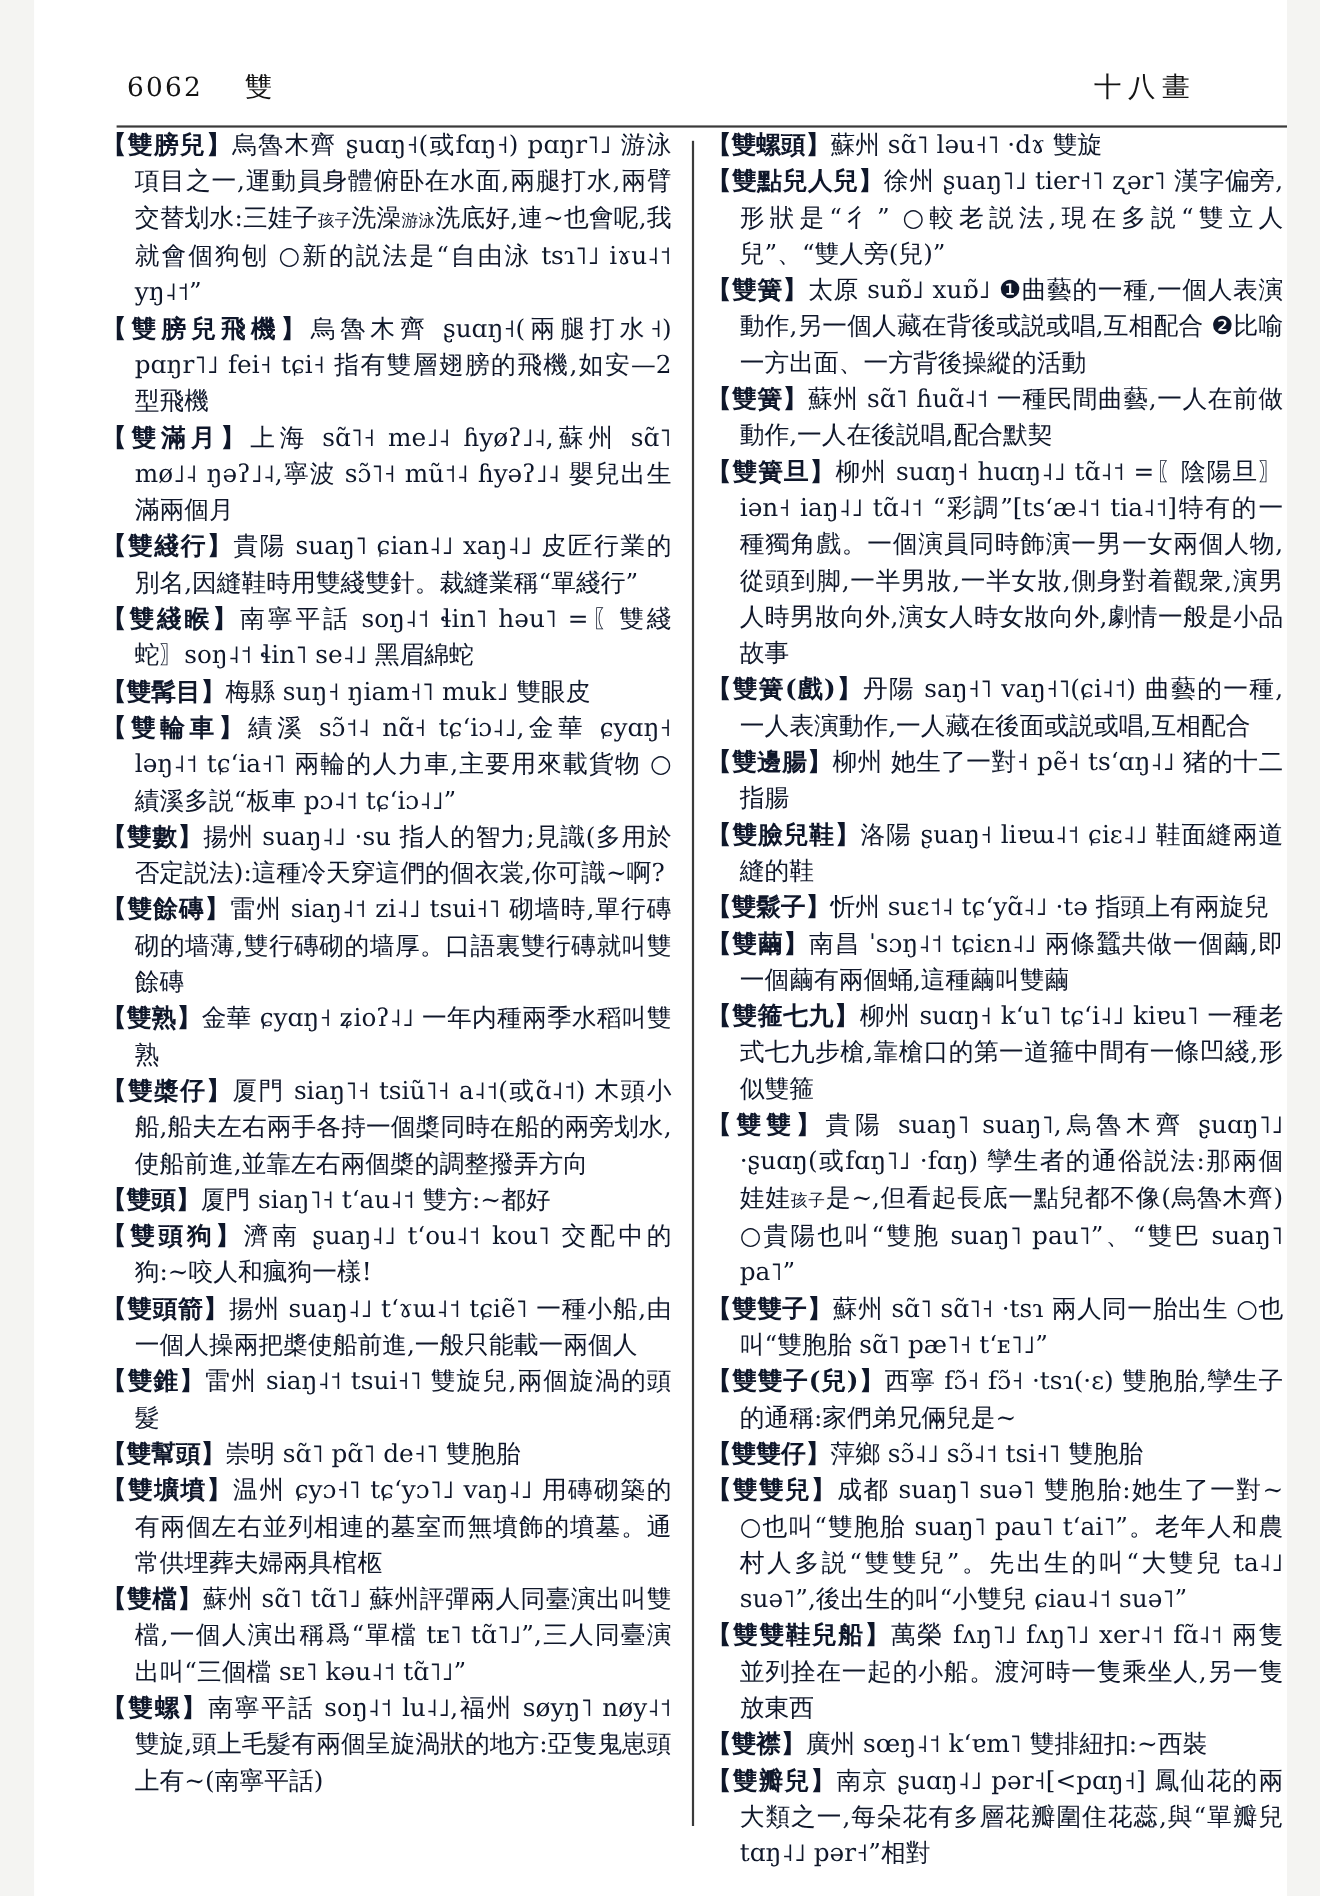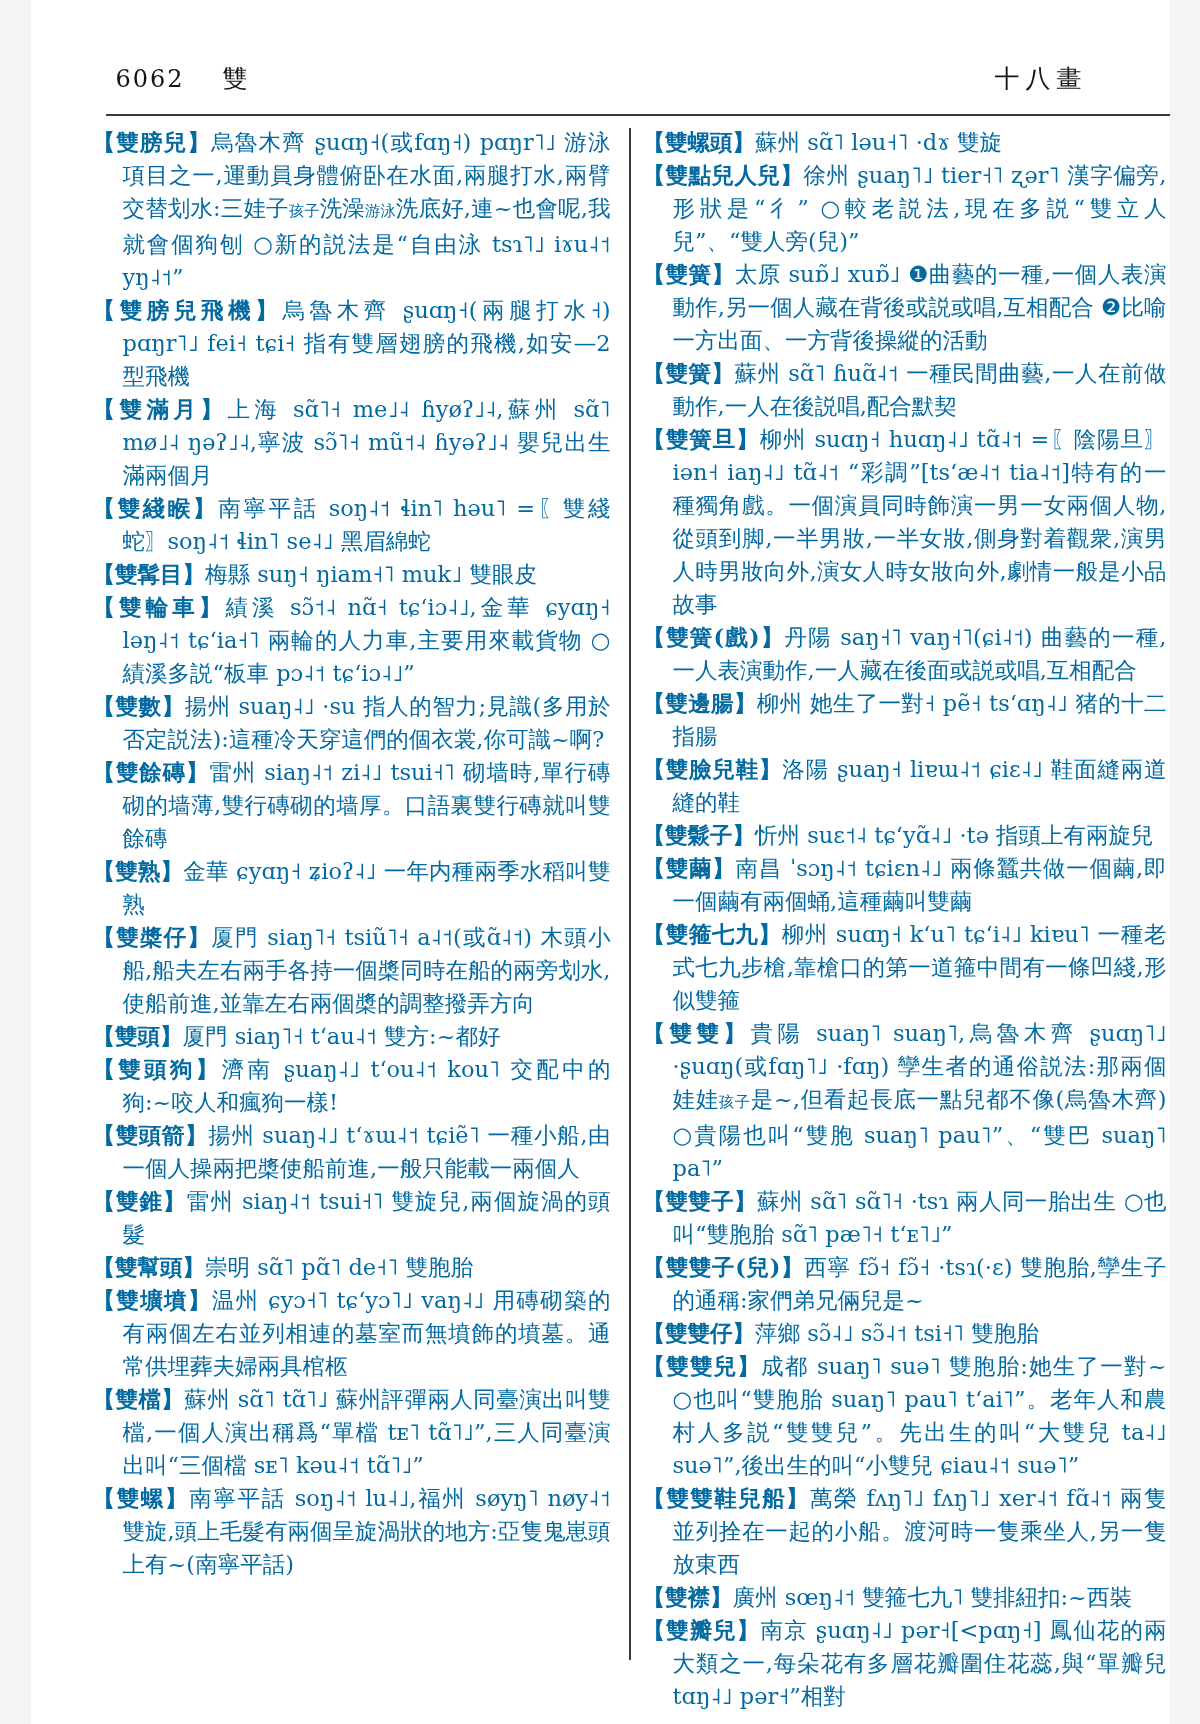--- a/index.html
+++ b/index.html
@@ -9,42 +9,43 @@
     font-family:"DejaVu Serif","DejaVu Sans",serif;
     overflow:hidden;
   }
   .hdr { position:absolute; top:62px; left:85px; right:82px; height:34px; font-size:24px; }
   .hdr .pgnum { letter-spacing:2px; }
   .hdr .guide { margin-left:38px; font-size:25px; }
   .hdr .stroke { position:absolute; right:0; top:0; font-size:25px; letter-spacing:6px; }
   .rule { position:absolute; top:114px; left:75px; width:1065px; height:0; border-top:2px solid #3a3a3a; }
   .divider { position:absolute; top:128px; left:598px; height:1532px; width:0; border-left:2px solid #3a3a3a; }
   .col {
-    position:absolute; top:126px; font-size:22.5px; line-height:33px;
-    text-align:justify; text-justify:inter-character; color:#0369a1;
+    position:absolute; top:116px; font-size:22.5px; line-height:33px;
+    text-align:justify; text-justify:inter-character; color:#0f172a;
   }
   .col.left { left:62px;  width:518px; }
   .col.right{ left:612px; width:524px; }
   .entry { padding-left:30px; text-indent:-30px; }
   .head { font-weight:bold; }
   .small { font-size:68%; }
 </style>
 </head>
 <body>
 
 <div class="page">
   <div class="hdr">
     <span class="pgnum">6062</span><span class="guide">雙</span>
     <span class="stroke">十八畫</span>
   </div>
   <div class="rule"></div>
   <div class="col left" id="col-left">
       <div class="entry"><span class="head">【雙膀兒】</span><span>烏魯木齊 ʂuɑŋ˧(或fɑŋ˧) pɑŋr˥˩ 游泳項目之一,運動員身體俯卧在水面,兩腿打水,兩臂交替划水:三娃子</span><span class="small">孩子</span><span>洗澡</span><span class="small">游泳</span><span>洗底好,連~也會呢,我就會個狗刨 ○新的説法是“自由泳 tsɿ˥˩ iɤu˨˦ yŋ˨˦”</span></div>
       <div class="entry"><span class="head">【雙膀兒飛機】</span><span>烏魯木齊 ʂuɑŋ˧(兩腿打水˧) pɑŋr˥˩ fei˧ tɕi˧ 指有雙層翅膀的飛機,如安—2型飛機</span></div>
       <div class="entry"><span class="head">【雙滿月】</span><span>上海 sɑ̃˥˧ me˩˨ ɦyøʔ˩˨,蘇州 sɑ̃˥ mø˩˨ ŋəʔ˩˨,寧波 sɔ̃˥˧ mũ˦˨ ɦyəʔ˩˨ 嬰兒出生滿兩個月</span></div>
+      <div class="entry"><span class="head">【雙綫行】</span><span>貴陽 suaŋ˥ ɕian˨˩ xaŋ˨˩ 皮匠行業的別名,因縫鞋時用雙綫雙針。裁縫業稱“單綫行”</span></div>
       <div class="entry"><span class="head">【雙綫睺】</span><span>南寧平話 soŋ˨˦ ɬin˥ həu˥ =〖雙綫蛇〗soŋ˨˦ ɬin˥ se˨˩ 黑眉綿蛇</span></div>
       <div class="entry"><span class="head">【雙髯目】</span><span>梅縣 suŋ˧ ŋiam˧˥ muk˩ 雙眼皮</span></div>
       <div class="entry"><span class="head">【雙輪車】</span><span>績溪 sɔ̃˦˨ nɑ̃˧ tɕʻiɔ˨˩,金華 ɕyɑŋ˧ ləŋ˨˦ tɕʻia˧˥ 兩輪的人力車,主要用來載貨物 ○績溪多説“板車 pɔ˨˦ tɕʻiɔ˨˩”</span></div>
       <div class="entry"><span class="head">【雙數】</span><span>揚州 suaŋ˨˩ ·su 指人的智力;見識(多用於否定説法):這種冷天穿這們的個衣裳,你可識~啊?</span></div>
       <div class="entry"><span class="head">【雙餘磚】</span><span>雷州 siaŋ˨˦ zi˨˩ tsui˧˥ 砌墙時,單行磚砌的墙薄,雙行磚砌的墙厚。口語裏雙行磚就叫雙餘磚</span></div>
       <div class="entry"><span class="head">【雙熟】</span><span>金華 ɕyɑŋ˧ ʑioʔ˨˩ 一年内種兩季水稻叫雙熟</span></div>
       <div class="entry"><span class="head">【雙槳仔】</span><span>厦門 siaŋ˥˧ tsiũ˥˧ a˨˦(或ɑ̃˨˦) 木頭小船,船夫左右兩手各持一個槳同時在船的兩旁划水,使船前進,並靠左右兩個槳的調整撥弄方向</span></div>
       <div class="entry"><span class="head">【雙頭】</span><span>厦門 siaŋ˥˧ tʻau˨˦ 雙方:~都好</span></div>
       <div class="entry"><span class="head">【雙頭狗】</span><span>濟南 ʂuaŋ˨˩ tʻou˨˦ kou˥ 交配中的狗:~咬人和瘋狗一樣!</span></div>
       <div class="entry"><span class="head">【雙頭箭】</span><span>揚州 suaŋ˨˩ tʻɤɯ˨˦ tɕiẽ˥ 一種小船,由一個人操兩把槳使船前進,一般只能載一兩個人</span></div>
@@ -66,16 +67,16 @@
       <div class="entry"><span class="head">【雙臉兒鞋】</span><span>洛陽 ʂuaŋ˧ liɐɯ˨˦ ɕiɛ˨˩ 鞋面縫兩道縫的鞋</span></div>
       <div class="entry"><span class="head">【雙鬏子】</span><span>忻州 suɛ˦˨ tɕʻyɑ̃˨˩ ·tə 指頭上有兩旋兒</span></div>
       <div class="entry"><span class="head">【雙繭】</span><span>南昌 ˈsɔŋ˨˦ tɕiɛn˨˩ 兩條蠶共做一個繭,即一個繭有兩個蛹,這種繭叫雙繭</span></div>
       <div class="entry"><span class="head">【雙箍七九】</span><span>柳州 suɑŋ˧ kʻu˥ tɕʻi˨˩ kiɐu˥ 一種老式七九步槍,靠槍口的第一道箍中間有一條凹綫,形似雙箍</span></div>
       <div class="entry"><span class="head">【雙雙】</span><span>貴陽 suaŋ˥ suaŋ˥,烏魯木齊 ʂuɑŋ˥˩ ·ʂuɑŋ(或fɑŋ˥˩ ·fɑŋ) 孿生者的通俗説法:那兩個娃娃</span><span class="small">孩子</span><span>是~,但看起長底一點兒都不像(烏魯木齊) ○貴陽也叫“雙胞 suaŋ˥ pau˥”、“雙巴 suaŋ˥ pa˥”</span></div>
       <div class="entry"><span class="head">【雙雙子】</span><span>蘇州 sɑ̃˥ sɑ̃˥˧ ·tsɿ 兩人同一胎出生 ○也叫“雙胞胎 sɑ̃˥ pæ˥˧ tʻᴇ˥˩”</span></div>
       <div class="entry"><span class="head">【雙雙子(兒)】</span><span>西寧 fɔ̃˧ fɔ̃˧ ·tsɿ(·ɛ) 雙胞胎,孿生子的通稱:家們弟兄倆兒是~</span></div>
       <div class="entry"><span class="head">【雙雙仔】</span><span>萍鄉 sɔ̃˨˩ sɔ̃˨˦ tsi˧˥ 雙胞胎</span></div>
       <div class="entry"><span class="head">【雙雙兒】</span><span>成都 suaŋ˥ suə˥ 雙胞胎:她生了一對~ ○也叫“雙胞胎 suaŋ˥ pau˥ tʻai˥”。老年人和農村人多説“雙雙兒”。先出生的叫“大雙兒 ta˨˩ suə˥”,後出生的叫“小雙兒 ɕiau˨˦ suə˥”</span></div>
       <div class="entry"><span class="head">【雙雙鞋兒船】</span><span>萬榮 fʌŋ˥˩ fʌŋ˥˩ xer˨˦ fɑ̃˨˦ 兩隻並列拴在一起的小船。渡河時一隻乘坐人,另一隻放東西</span></div>
-      <div class="entry"><span class="head">【雙襟】</span><span>廣州 sœŋ˨˦ 雙箍七九˥ 雙排紐扣:~西裝</span></div>
+      <div class="entry"><span class="head">【雙襟】</span><span>廣州 sœŋ˨˦ kʻɐm˥ 雙排紐扣:~西裝</span></div>
       <div class="entry"><span class="head">【雙瓣兒】</span><span>南京 ʂuɑŋ˨˩ pər˧[&lt;pɑŋ˧] 鳳仙花的兩大類之一,每朵花有多層花瓣圍住花蕊,與“單瓣兒 tɑŋ˨˩ pər˧”相對</span></div>
     </div>
 </div>
 
 </body></html>

